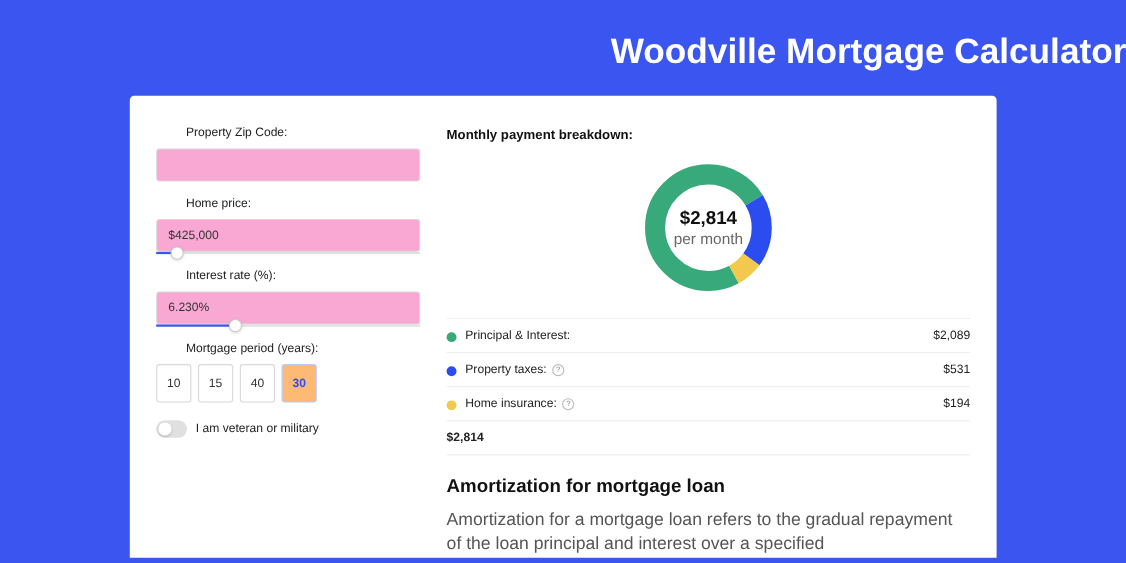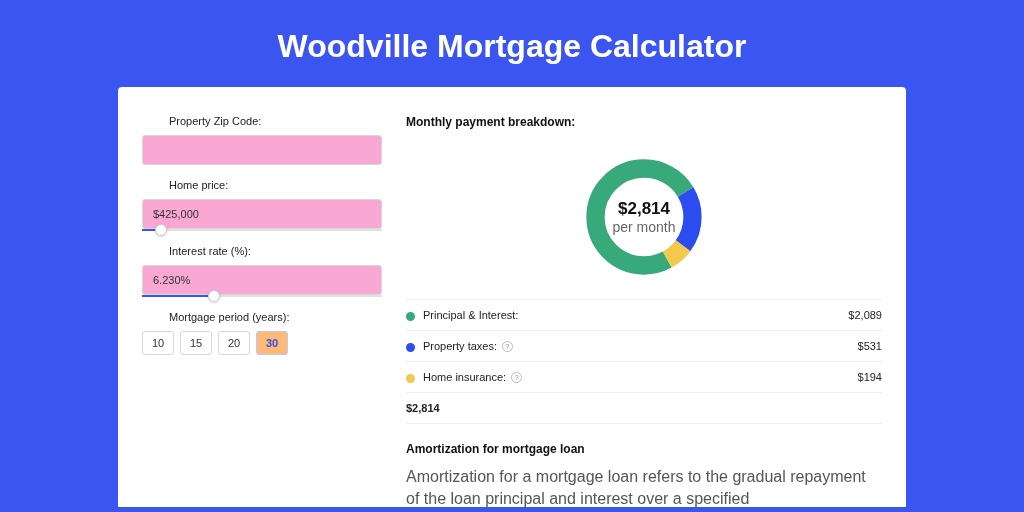--- a/index.html
+++ b/index.html
@@ -1,53 +1,53 @@
 <!DOCTYPE html>
 <html><head>
 <meta charset="utf-8">
 <style>
   * { box-sizing: border-box; margin: 0; padding: 0; }
   html, body { width: 1024px; height: 512px; overflow: hidden; font-family: -apple-system, BlinkMacSystemFont, "Segoe UI", Arial, sans-serif; }
   body { background: #3b56f0; }
-  .page-title { color: #fff; text-align: center; font-size: 32px; font-weight: 700; padding-top: 28px; padding-bottom: 22px; }
+  .page-title { color: #fff; text-align: right; font-size: 32px; font-weight: 700; padding-top: 28px; padding-bottom: 22px; }
   .card { background: #fff; width: 788px; margin: 0 auto; border-radius: 4px 4px 0 0; padding: 28px 24px 0 24px; display: flex; gap: 24px; height: 420px; overflow: hidden; }
   .left { width: 240px; flex-shrink: 0; }
   .right { flex: 1; }
   .field-label { font-size: 11px; color: #222; margin-bottom: 8px; display: block; margin-left: 27px; }
   .text-input { width: 100%; height: 30px; border: 1px solid #d8d8d8; border-radius: 3px; padding: 0 10px; font-size: 11px; color: #333; background: #f9a8d4; }
   .field { margin-bottom: 14px; position: relative; }
   .slider-track { height: 2px; background: #e0e0e0; position: relative; margin-top: 0px; }
   .slider-fill { position: absolute; left: 0; top: 0; height: 2px; background: #3b56f0; }
   .slider-thumb { position: absolute; top: -5px; width: 12px; height: 12px; border-radius: 50%; background: #fff; border: 1px solid #ccc; box-shadow: 0 1px 3px rgba(0,0,0,0.15); transform: translateX(-50%); cursor: pointer; }
   .row2 { display: flex; gap: 8px; }
   .row2 .text-input:first-child { flex: 1.6; }
   .row2 .text-input:last-child { flex: 1; }
   .period-row { display: flex; gap: 6px; }
-  .period-btn { width: 32px; height: 24px; border: 1px solid #d8d8d8; border-radius: 3px; background: #fff; font-size: 11px; color: #333; display: flex; align-items: center; justify-content: center; cursor: pointer; }
+  .period-btn { width: 32px; height: 35px; border: 1px solid #d8d8d8; border-radius: 3px; background: #fff; font-size: 11px; color: #333; display: flex; align-items: center; justify-content: center; cursor: pointer; }
   .period-btn.active { background: #fdba74; border-color: #b8c9ff; color: #2b4df0; font-weight: 600; }
   .toggle-row { display: flex; align-items: center; gap: 8px; margin-top: 16px; }
   .toggle { width: 28px; height: 16px; border-radius: 8px; background: #e0e0e0; position: relative; cursor: pointer; }
   .toggle-knob { position: absolute; left: 2px; top: 2px; width: 12px; height: 12px; border-radius: 50%; background: #fff; box-shadow: 0 1px 2px rgba(0,0,0,0.2); }
   .toggle-label { font-size: 11px; color: #222; }
-  .section-title { font-size: 12px; font-weight: 700; color: #111; margin-bottom: 24px; }
+  .section-title { font-size: 12px; font-weight: 700; color: #111; margin-bottom: 14px; }
   .donut-wrap { display: flex; justify-content: center; margin-bottom: 18px; }
   .donut { position: relative; width: 128px; height: 128px; }
   .donut svg { width: 128px; height: 128px; }
   .donut-center { position: absolute; inset: 0; display: flex; flex-direction: column; align-items: center; justify-content: center; }
   .donut-value { font-size: 17px; font-weight: 700; color: #111; }
   .donut-sub { font-size: 14px; color: #666; }
   .legend { border-top: 1px solid #eee; }
   .legend-row { display: flex; align-items: flex-end; padding: 9px 0; border-bottom: 1px solid #eee; font-size: 11px; }
   .legend-total { font-weight: 700; }
   .dot { width: 9px; height: 9px; border-radius: 50%; margin-right: 8px; flex-shrink: 0; }
   .legend-label { flex: 1; color: #222; display: flex; align-items: center; gap: 5px; }
   .legend-val { color: #222; }
   .info-icon { width: 11px; height: 11px; border-radius: 50%; border: 1px solid #bbb; display: inline-flex; align-items: center; justify-content: center; font-size: 7px; color: #888; }
   .amort { margin-top: 18px; }
-  .amort-title { font-size: 12px; font-weight: 700; color: #111; margin-bottom: 10px; }
+  .amort-title { font-size: 17px; font-weight: 700; color: #111; margin-bottom: 10px; }
   .amort-text { font-size: 16px; color: #555; line-height: 1.4; }
 </style>
 </head>
 <body>
 
 <h1 class="page-title">Woodville Mortgage Calculator</h1>
 
 <div class="card">
   <div class="left">
 
@@ -73,25 +73,31 @@
         <div class="slider-fill" id="ir-fill" style="width: 30%;"></div>
         <div class="slider-thumb" id="ir-thumb" style="left: 30%;"></div>
       </div>
     </div>
 
     <div class="field">
       <label class="field-label">Mortgage period (years):</label>
       <div class="period-row" id="period-row">
           <div class="period-btn">10</div>
           <div class="period-btn">15</div>
-          <div class="period-btn">20</div>
+          <div class="period-btn">40</div>
           <div class="period-btn active">30</div>
         </div>
     </div>
 
+    <div class="toggle-row">
+      <div class="toggle">
+        <div class="toggle-knob"></div>
+      </div>
+      <span class="toggle-label">I am veteran or military</span>
+    </div>
 
   </div>
 
   <div class="right">
     <div class="section-title">Monthly payment breakdown:</div>
 
     <div class="donut-wrap">
       <div class="donut">
         <svg viewBox="0 0 42 42" id="donut-svg">
             <circle cx="21" cy="21" r="15.915" fill="transparent" stroke="#38a97a" stroke-width="6" stroke-dasharray="74.23596304193319 25.76403695806681" stroke-dashoffset="83"></circle>

